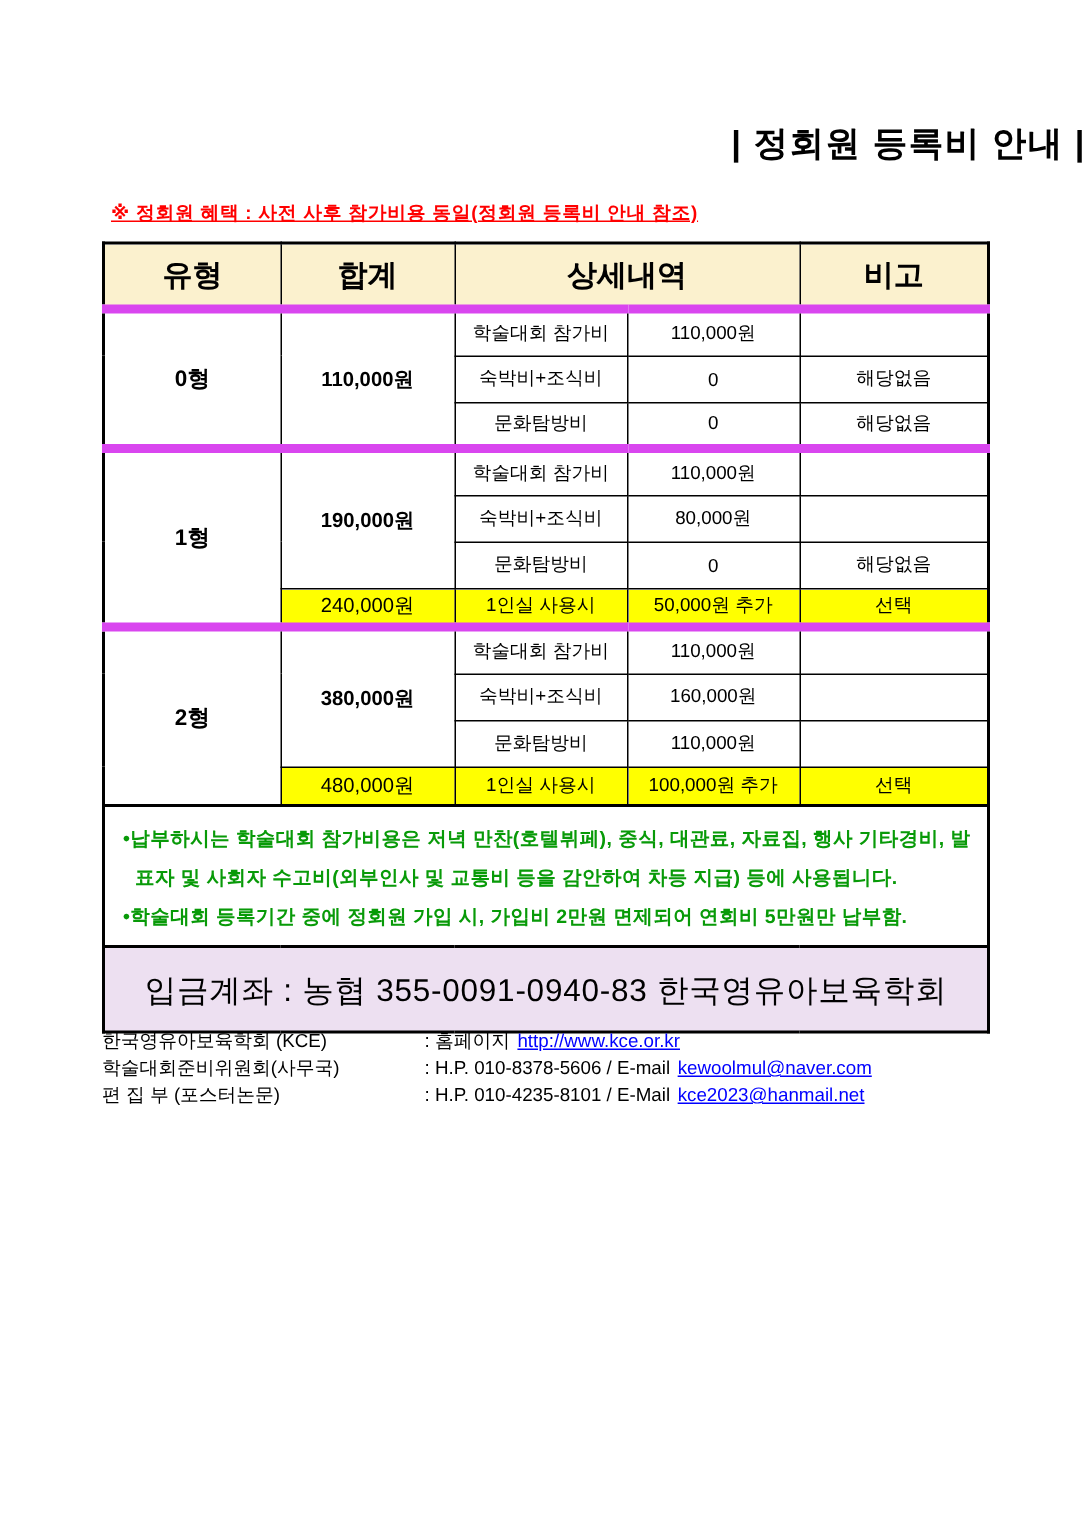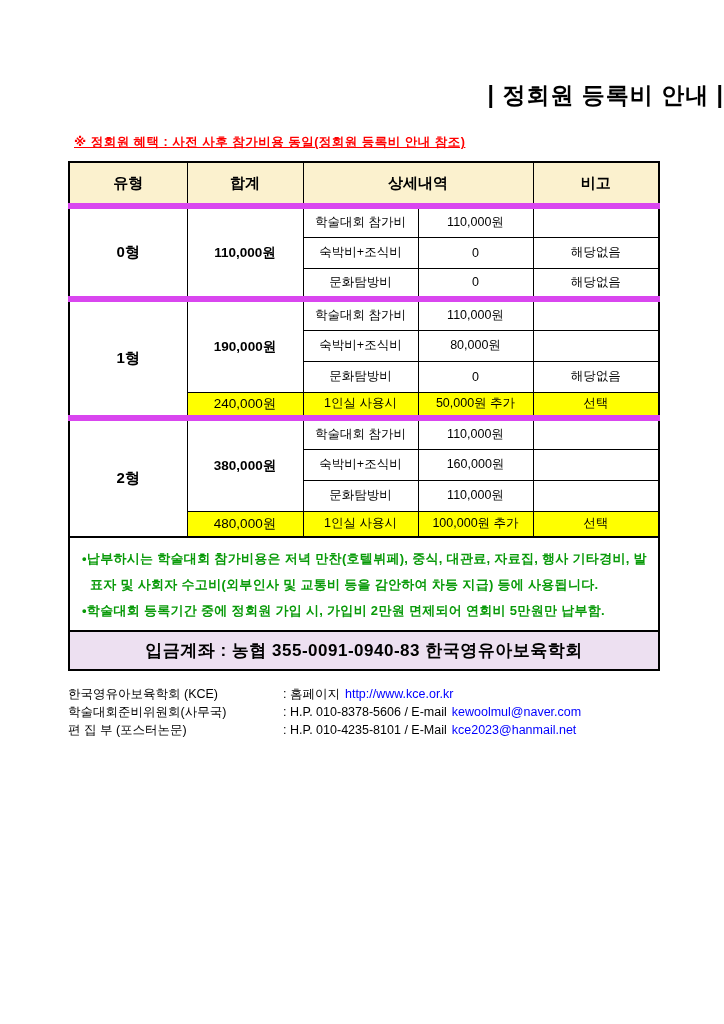--- a/index.html
+++ b/index.html
@@ -25,48 +25,48 @@
     position:absolute; top:161px; left:68px; width:590px;
     border-collapse:collapse; table-layout:fixed;
     border:2px solid #000;
   }
   .fee-table th, .fee-table td {
     border:1px solid #000; text-align:center; vertical-align:middle;
     font-size:12.5px; overflow:hidden;
   }
   .fee-table thead th {
     height:44px; background:var(--header-bg,#FBF1CE);
-    font-size:15px; font-weight:bold; border-bottom:4px solid #22c55e;
+    font-size:20px; font-weight:bold; border-bottom:4px solid #22c55e;
   }
   .fee-table tbody tr.detail-row { height:31px; }
   .fee-table tbody tr.option-row { height:26px; }
   td.type { font-size:15px; font-weight:bold; }
   td.total { font-size:13.5px; font-weight:bold; }
   tr.block-start td { border-top:6px solid #d946ef; }
   .option-row td { background:var(--highlight-bg,#FFFF00); }
   .option-row td.opt-total { font-weight:normal; font-size:13.5px; }
   .notes-row td {
     border-top:2px solid #000; text-align:left; padding:8px 8px 6px 8px;
   }
   .gnote {
     color:var(--note-green,#089A08); font-size:13px; font-weight:bold;
     line-height:26px; padding-left:12px; text-indent:-8px; letter-spacing:0.3px;
   }
   .account-row td {
-    border-top:2px solid #000; height:39px;
+    border-top:2px solid #000; height:57px;
     background:var(--account-bg,#EDE0F1);
-    font-size:17px; font-weight:bold; letter-spacing:0.5px;
+    font-size:21px; font-weight:normal; letter-spacing:0.5px;
   }
 
   .contacts { position:absolute; top:685px; left:68px; width:590px; }
   .contact-row { display:flex; line-height:18px; font-size:12.5px; }
   .contact-row .org { width:215px; flex:0 0 215px; }
   .contact-row .detail { flex:1; }
   a.link {
-    color:var(--link-blue,#0000FF); 
+    color:var(--link-blue,#0000FF); text-decoration:underline;
     cursor:pointer; margin-left:5px;
   }
 
   .footer {
     position:absolute; top:955px; left:286px;
     color:var(--footer-green,#2E9E3E); font-size:11.5px; font-weight:bold;
     letter-spacing:0.3px;
   }
   .footer .hand { color:#7C9A50; font-size:13px; margin-right:4px; }
 </style>

